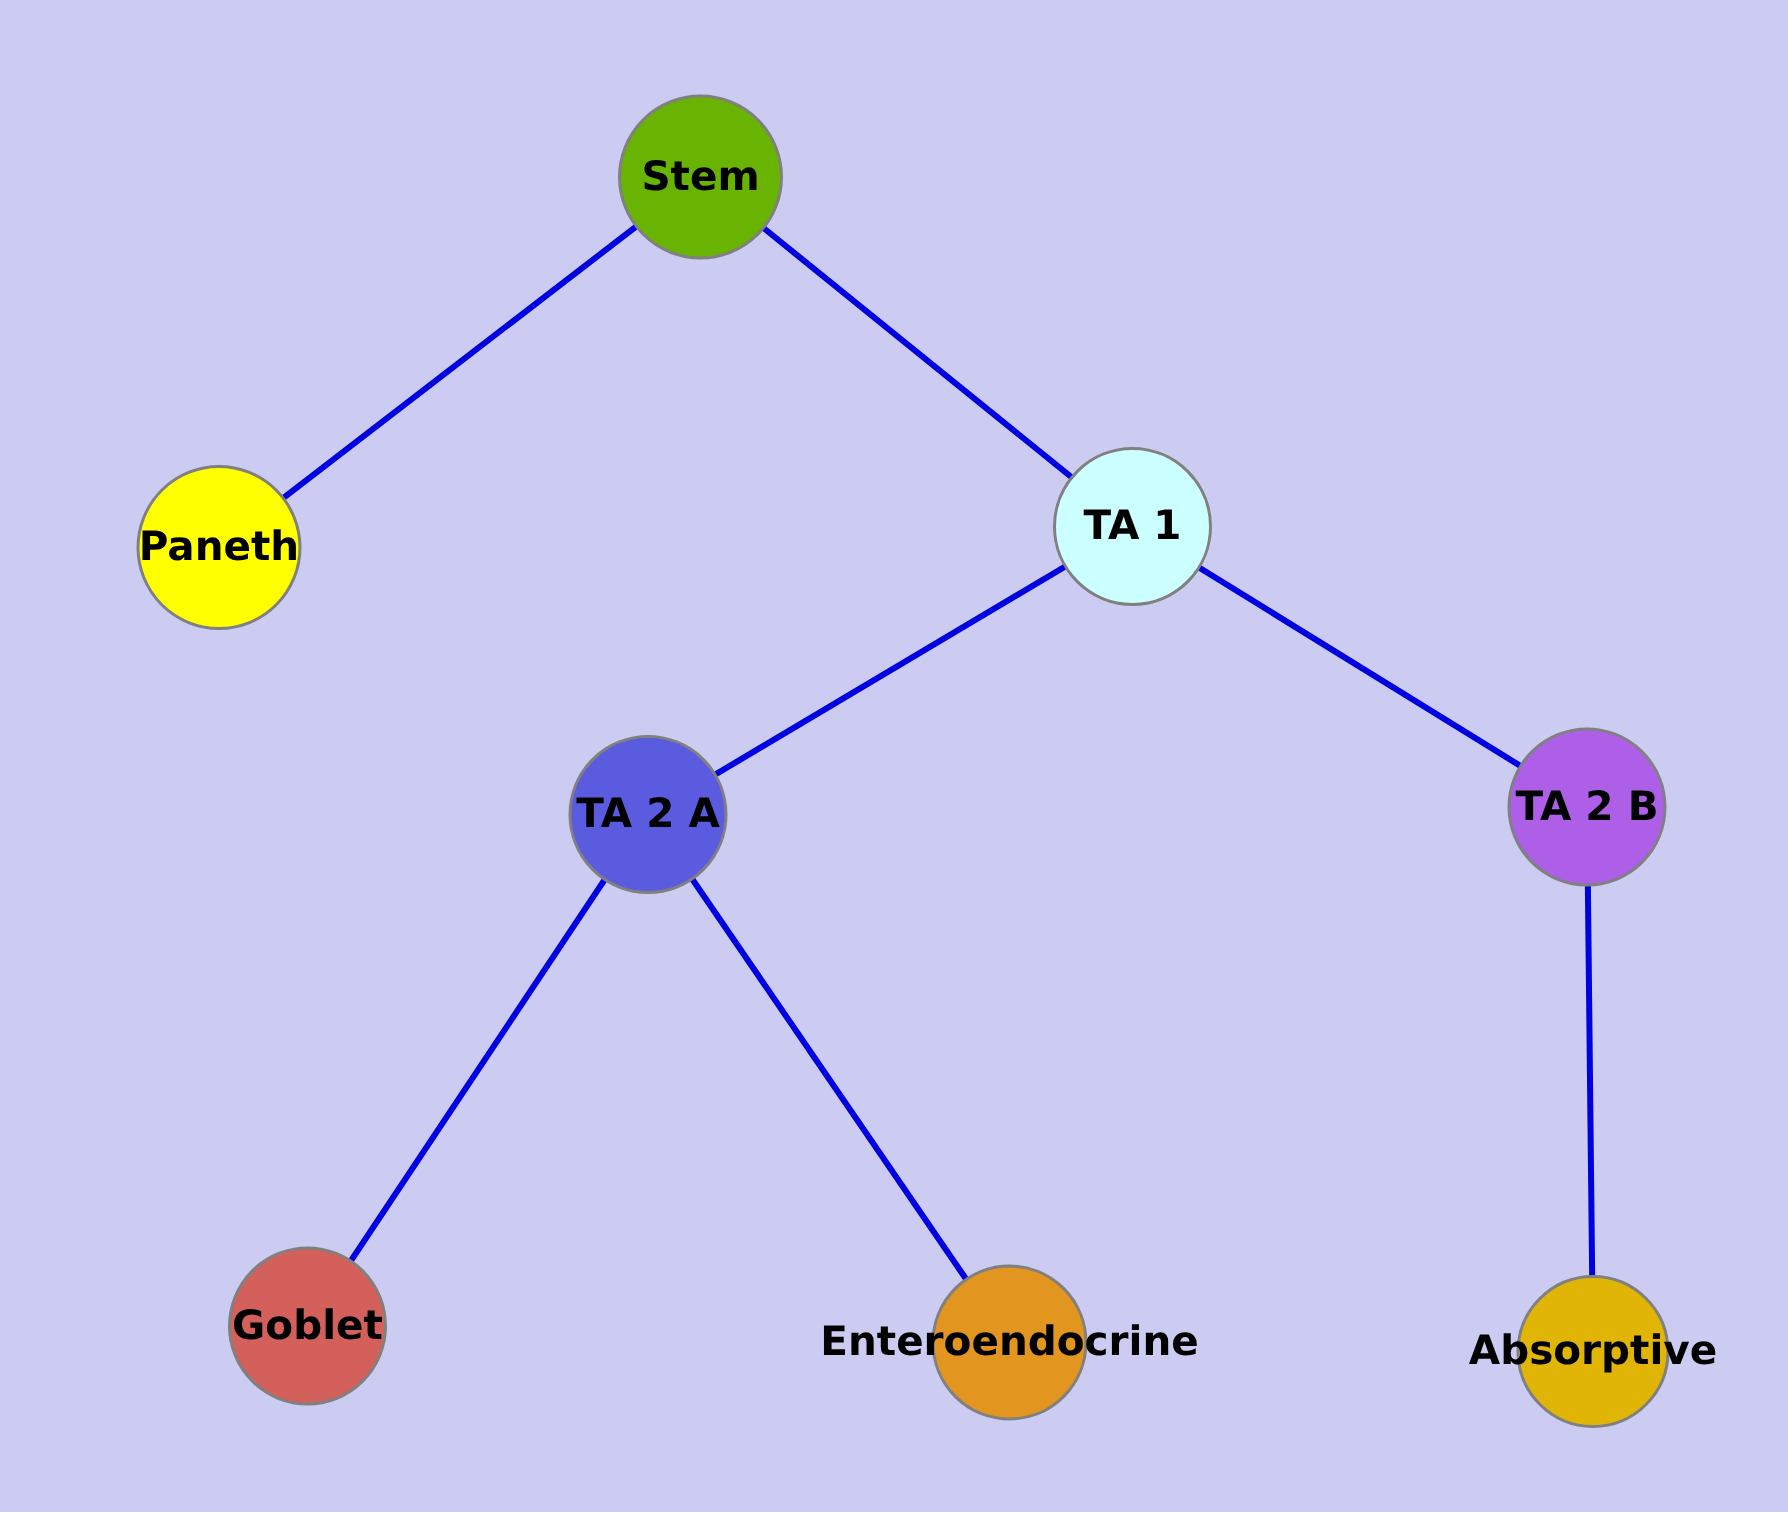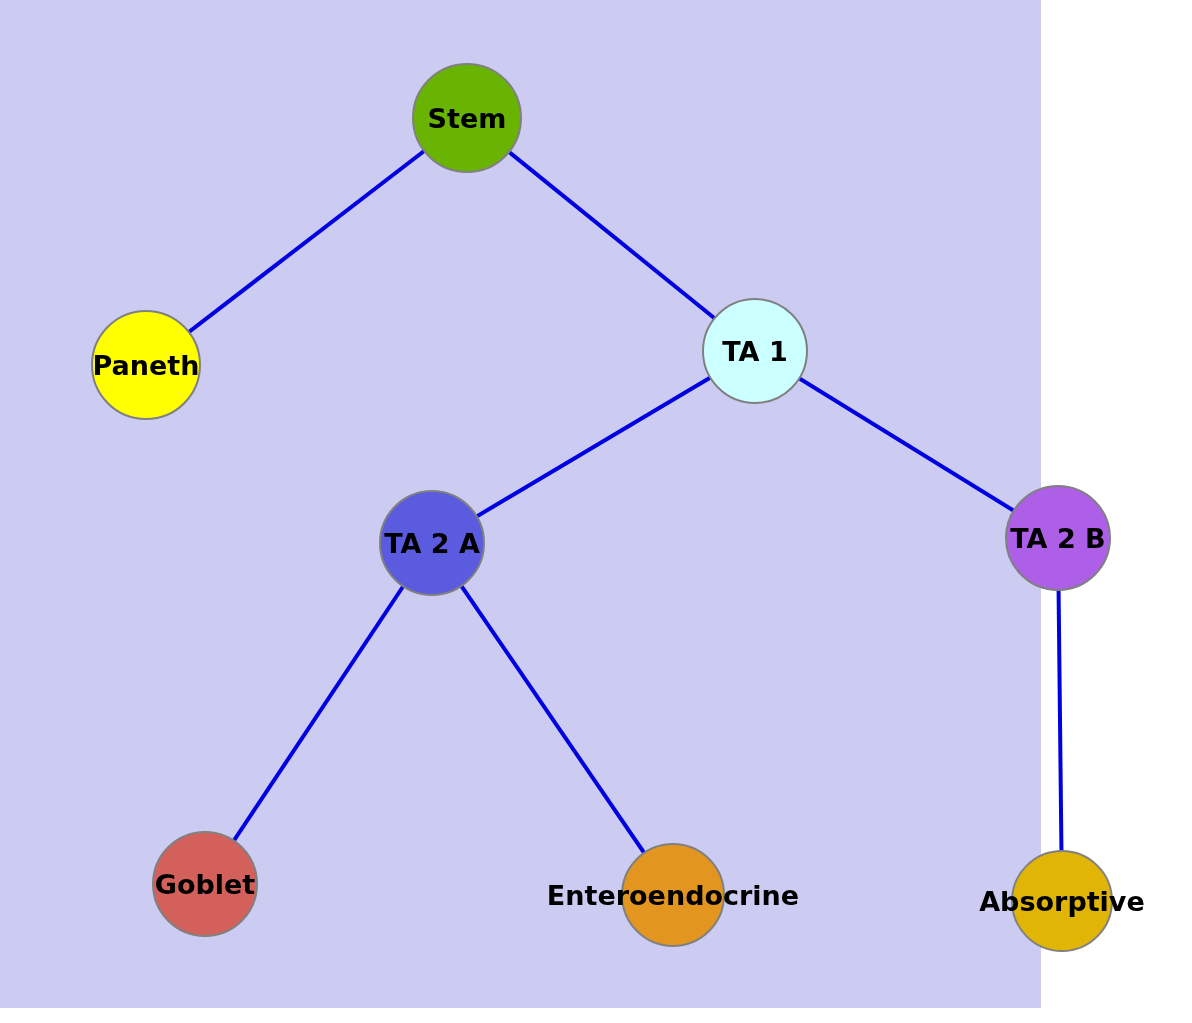--- a/index.html
+++ b/index.html
@@ -4,21 +4,21 @@
   <style>
     html, body {
       margin: 0;
       padding: 0;
       background: #ffffff;
       width: 1192px;
       height: 1023px;
       overflow: hidden;
     }
     .canvas {
-      width: 1041px;
+      width: 1192px;
       height: 1008px;
       position: relative;
     }
     svg { display: block; }
     .node-label {
       font-family: "DejaVu Sans", "Liberation Sans", sans-serif;
       font-weight: bold;
       font-size: 27px;
       text-anchor: middle;
       dominant-baseline: central;

